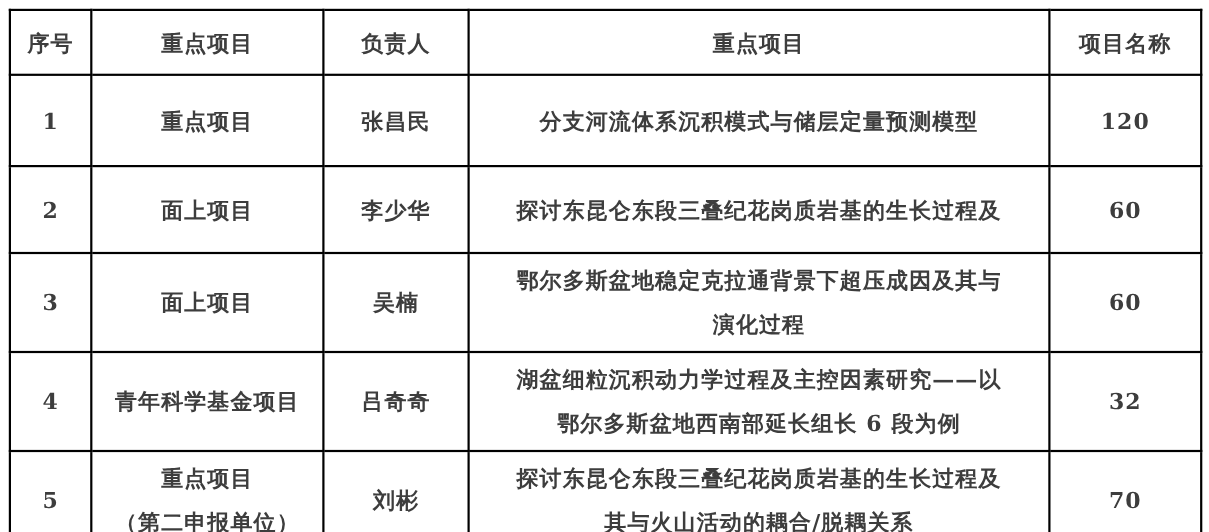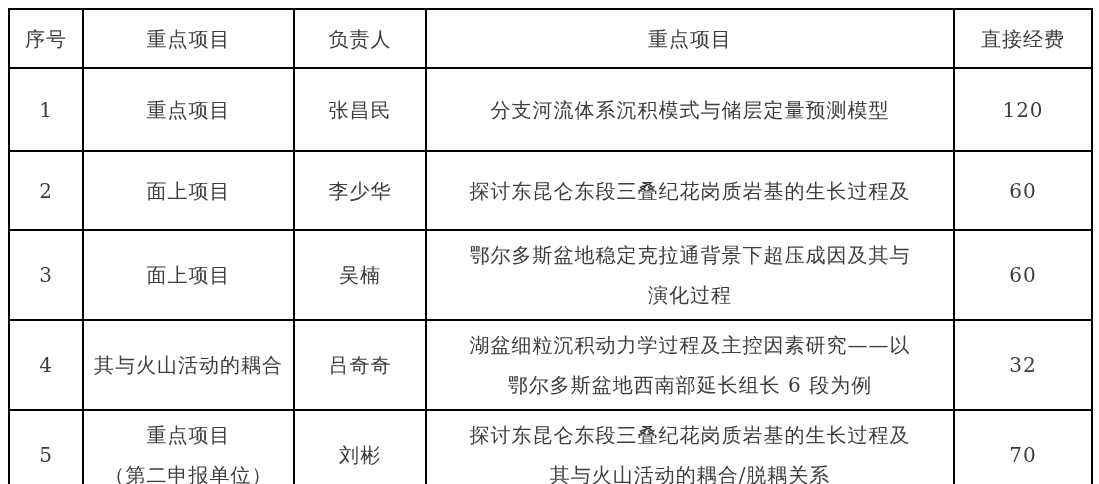--- a/index.html
+++ b/index.html
@@ -19,21 +19,21 @@
     border-collapse: collapse;
     width: 1083px;
     height: 468px;
     table-layout: fixed;
     color: #3d3d3d;
   }
   table.projects th,
   table.projects td {
     border: 2px solid #000000;
     font-size: 20px;
-    font-weight: normal;
+    font-weight: bold;
     text-align: center;
     vertical-align: middle;
     padding: 4px 0;
     line-height: 2.0;
     letter-spacing: 1px;
     white-space: pre-line;
     overflow: hidden;
   }
   
   col.c-index   { width: 74px; }
@@ -62,21 +62,21 @@
       <col class="c-leader">
       <col class="c-name">
       <col class="c-funding">
     </colgroup>
     <thead>
       <tr class="header-row">
         <th>序号</th>
         <th>重点项目</th>
         <th>负责人</th>
         <th>重点项目</th>
-        <th>直接经费</th>
+        <th>项目名称</th>
       </tr>
     </thead>
     <tbody>
         <tr class="row-0">
           <td class="col-index">1</td>
           <td class="col-category">重点项目</td>
           <td class="col-leader">张昌民</td>
           <td class="col-name">分支河流体系沉积模式与储层定量预测模型</td>
           <td class="col-funding">120</td>
         </tr>
@@ -90,21 +90,21 @@
         <tr class="row-2">
           <td class="col-index">3</td>
           <td class="col-category">面上项目</td>
           <td class="col-leader">吴楠</td>
           <td class="col-name">鄂尔多斯盆地稳定克拉通背景下超压成因及其与
 演化过程</td>
           <td class="col-funding">60</td>
         </tr>
         <tr class="row-3">
           <td class="col-index">4</td>
-          <td class="col-category">其与火山活动的耦合</td>
+          <td class="col-category">青年科学基金项目</td>
           <td class="col-leader">吕奇奇</td>
           <td class="col-name">湖盆细粒沉积动力学过程及主控因素研究——以
 鄂尔多斯盆地西南部延长组长 6 段为例</td>
           <td class="col-funding">32</td>
         </tr>
         <tr class="row-4">
           <td class="col-index">5</td>
           <td class="col-category">重点项目
 （第二申报单位）</td>
           <td class="col-leader">刘彬</td>

